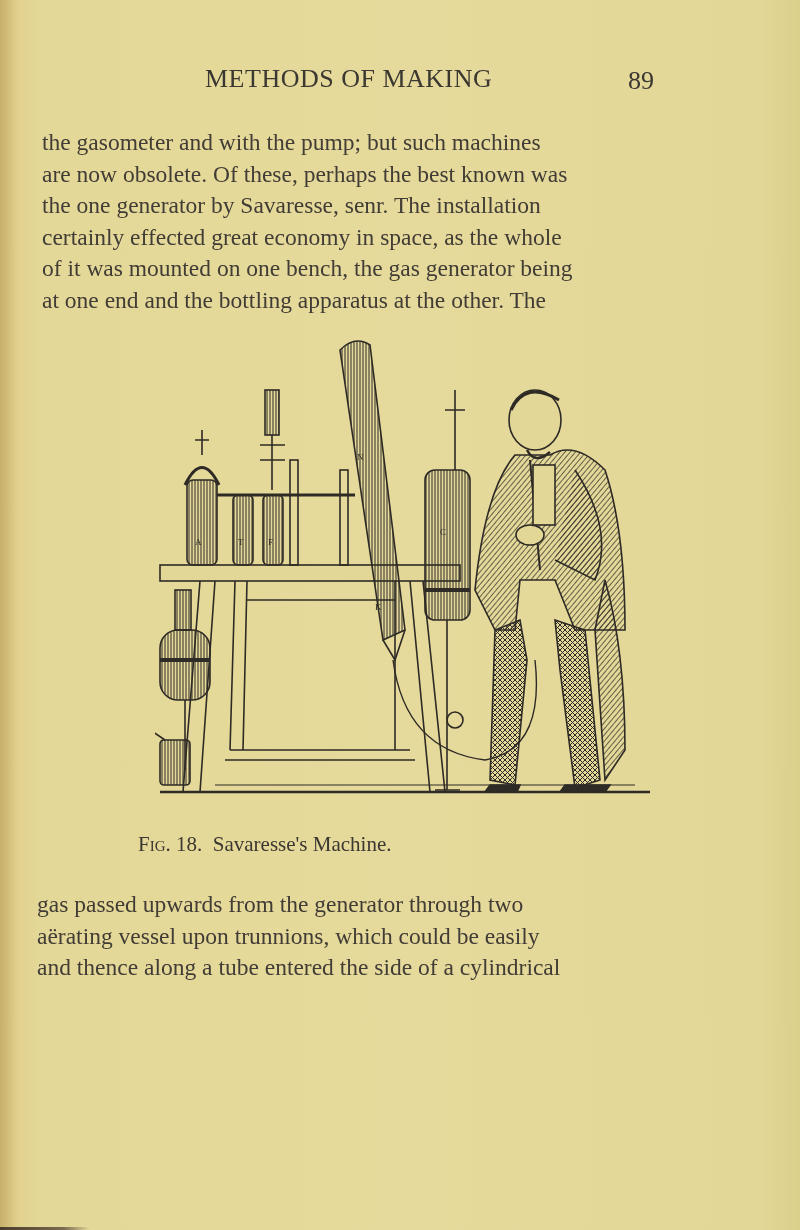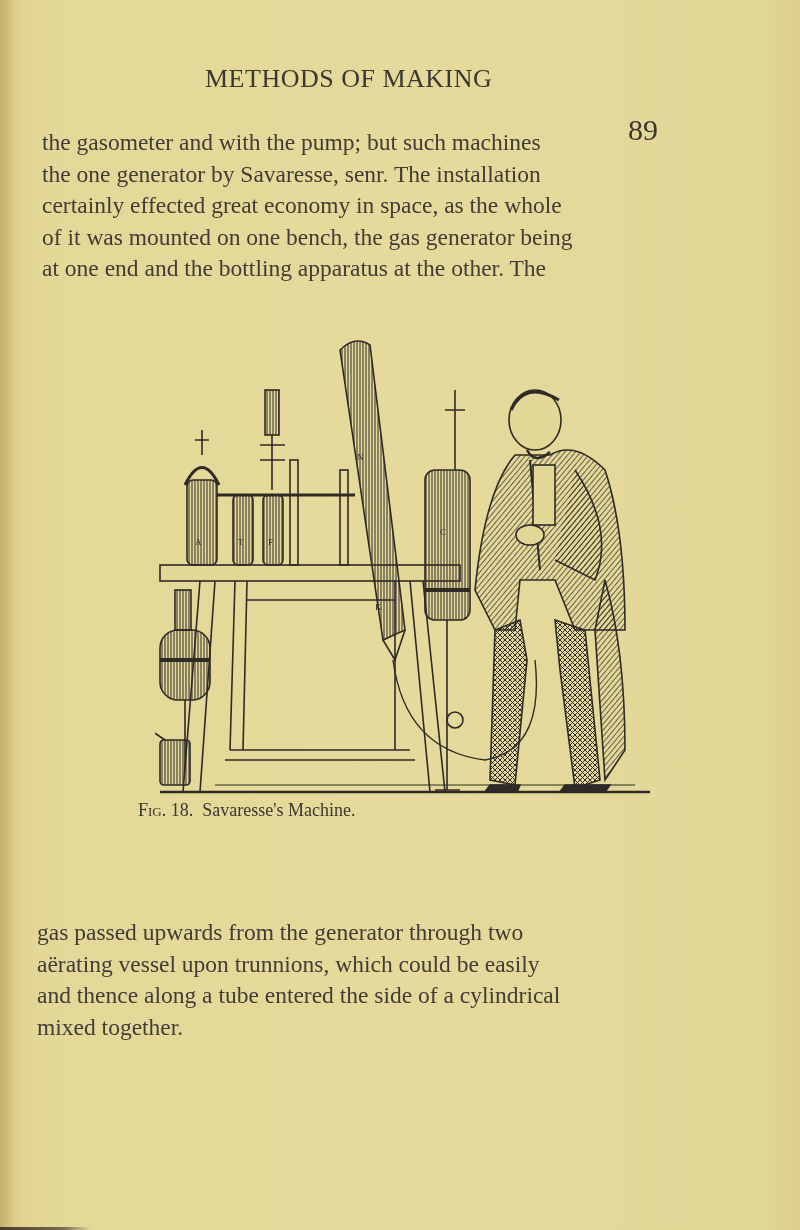--- a/index.html
+++ b/index.html
@@ -24,53 +24,54 @@
       background: linear-gradient(90deg, #4a3c2c, #7a6a50 70%, rgba(120,100,70,0));
     }
     .running-head {
       position: absolute; top: 64px; left: 0; width: 800px; height: 32px;
     }
     .running-head .title {
       position: absolute; left: 205px; top: 0; font-size: 26px; letter-spacing: 0.5px;
       color: #3b3731;
     }
     .running-head .folio {
-      position: absolute; left: 628px; top: 2px; font-size: 30px; color: #3b3731; margin-top: 47px;
+      position: absolute; left: 628px; top: 2px; font-size: 26px; color: #3b3731;
     }
     .body-text {
       position: absolute; left: 42px; width: 385px;
       font-size: 23.5px; line-height: 31.5px; color: #413c35;
       text-align: justify; text-align-last: justify;
     }
     .body-text.top { top: 111px; margin-top: 16px; }
-    .body-text.bottom { top: 889px; width: 378px; left: 37px; margin-top: 28px; }
+    .body-text.bottom { top: 889px; width: 378px; left: 37px; }
     .body-text .line { display: block; white-space: nowrap; text-align: justify; text-align-last: justify; }
     .body-text .line.last { text-align-last: left; }
     .figure {
       position: absolute; left: 155px; top: 330px; width: 500px; height: 470px;
     }
     .caption {
-      position: absolute; top: 800px; left: 138px; font-size: 18px; color: #3b3731;
+      position: absolute; top: 832px; left: 138px; font-size: 21px; color: #3b3731;
     }
     .caption .sc { font-variant: small-caps; }
   </style>
 </head>
 <body>
 
 <div class="page">
   <div class="gutter-shadow"></div>
   <div class="bottom-edge"></div>
 
   <div class="running-head">
     <span class="title">METHODS OF MAKING</span>
     <span class="folio">89</span>
   </div>
 
   <div class="body-text top">
     <span class="line">the gasometer and with the pump; but such machines</span>
+    <span class="line">are now obsolete. Of these, perhaps the best known was</span>
     <span class="line">the one generator by Savaresse, senr. The installation</span>
     <span class="line">certainly effected great economy in space, as the whole</span>
     <span class="line">of it was mounted on one bench, the gas generator being</span>
     <span class="line">at one end and the bottling apparatus at the other. The</span>
   </div>
 
   <div class="figure">
     <svg width="500" height="470" viewBox="0 0 500 470">
       <defs>
         <pattern id="hatch" width="4" height="4" patternUnits="userSpaceOnUse" patternTransform="rotate(40)">
@@ -156,15 +157,14 @@
   </div>
 
   <div class="caption">
     <span class="sc">Fig. 18.</span>&nbsp;&nbsp;<span>Savaresse's Machine.</span>
   </div>
 
   <div class="body-text bottom">
     <span class="line">gas passed upwards from the generator through two</span>
     <span class="line">aërating vessel upon trunnions, which could be easily</span>
     <span class="line">and thence along a tube entered the side of a cylindrical</span>
-    <span class="line last">mixed together.</span>
   </div>
 </div>
 
 </body></html>

